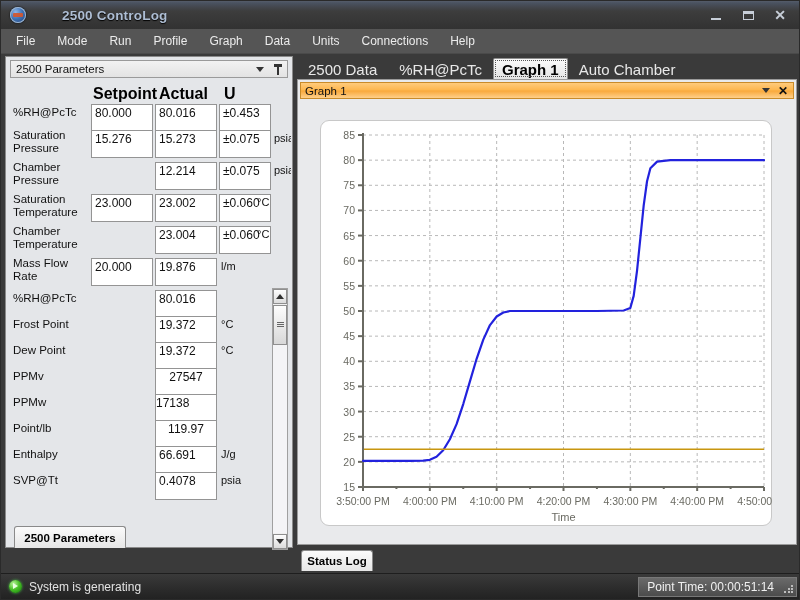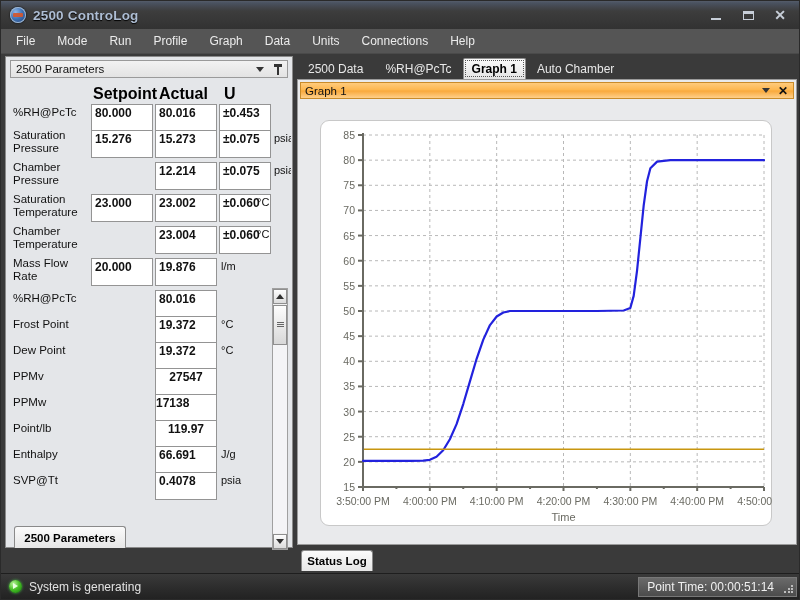--- a/index.html
+++ b/index.html
@@ -17,21 +17,21 @@
     width: 800px; height: 600px;
     background: linear-gradient(180deg,#4a5260 0%,#3e4450 3px,#3a3a3a 6px,#3a3a3a 100%);
     border: 1px solid #2a2a2a;
     overflow: hidden;
   }
 
   
   #titlebar {
     position: absolute; left:0; top:0; width:800px; height:28px;
     background: linear-gradient(180deg,#555d6b 0%,#4a5260 2px,#3d3d3d 10px,#323232 100%);
-    display:flex; align-items:center;
+    display:flex; align-items:center;gap:29px;
   }
   #titlebar .app-icon {
     width:16px; height:16px; margin-left:9px; margin-right:7px;
     border-radius:50%;
     background: radial-gradient(circle at 35% 32%, #8fb7e8 0%, #3f72b5 45%, #1b3c70 100%);
     box-shadow: inset 0 0 0 1px #9fb6cf, 0 0 2px #000;
     position:relative;
   }
   #titlebar .app-icon::after {
     content:""; position:absolute; left:3px; top:6px; width:10px; height:4px;
@@ -107,21 +107,20 @@
   }
   .prow .plabel {
     position:absolute; left:4px; top:0px; width:74px;
     font-size:11.5px; color:#111; line-height:13px;
   }
   .prow .pfield {
     position:absolute; top:1px; width:62px; height:28px;
     background:#fff; border:1px solid #949494;
     font-size:12px; color:#111; padding-left:3px; line-height:16px;
     font-family:"Liberation Sans",sans-serif;
-    font-weight:bold;
   }
   .pfield.sp  { left:82px; }
   .pfield.act { left:146px; }
   .pfield.unc { left:210px; width:52px; }
   .prow .punit {
     position:absolute; left:248px; top:3px; font-size:11px; color:#111;
   }
   .prow .punit.wide { left:265px; }
 
   
@@ -158,21 +157,21 @@
     display:flex; align-items:center; justify-content:center;
     font-size:11.5px; font-weight:bold; color:#000;
   }
 
   
   #tabstrip {
     position:absolute; left:296px; top:56px; width:500px; height:22px;
     display:flex; align-items:flex-end;
   }
   .rtab {
-    height:20px; padding:0 11px; font-size:12px; color:#e8e8e8;
+    height:20px; padding:0 11px; font-size:15px; color:#e8e8e8;
     display:flex; align-items:center;
   }
   .rtab.active {
     background: linear-gradient(180deg,#fbfbfb,#e4e4e4);
     color:#000; font-weight:bold;
     border:1px solid #909090; border-bottom:none;
     border-top-left-radius:2px; border-top-right-radius:2px;
     height:21px; padding:0 8px;
     outline:1px dotted #555; outline-offset:-3px;
   }

